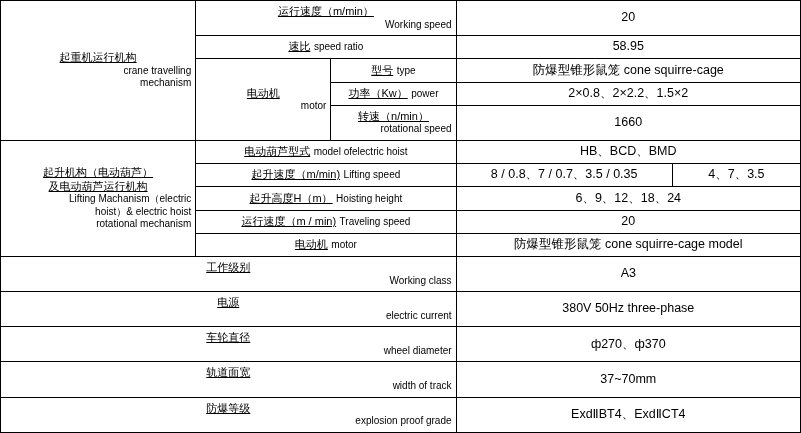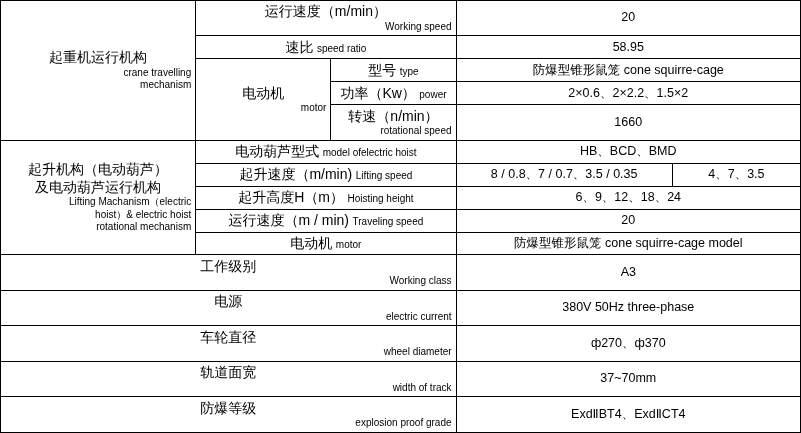--- a/index.html
+++ b/index.html
@@ -27,21 +27,22 @@
     font-size: 12.5px;
     line-height: 1.25;
     padding: 2px 4px;
   }
   .group-label {
     font-size: 12.5px;
     line-height: 1.3;
     margin-left: 19px;
   }
   .cn {
-    font-size: 14px;
+    font-size: 11px;
+    text-decoration: underline;
   }
   .en {
     font-size: 10px;
     text-align: right;
   }
   .val {
     font-size: 12.5px;
   }
   .cell-inner {
     display: block;
@@ -91,21 +92,21 @@
       <td colspan="2" class="val">
         <span>防爆型锥形鼠笼</span>
         <span>cone squirre-cage</span>
       </td>
     </tr>
     <tr>
       <td>
         <span class="cn">功率（Kw）</span>
         <span class="en">power</span>
       </td>
-      <td colspan="2" class="val">2×0.6、2×2.2、1.5×2</td>
+      <td colspan="2" class="val">2×0.8、2×2.2、1.5×2</td>
     </tr>
     <tr>
       <td>
         <span class="cn cell-inner">转速（n/min）</span>
         <span class="en cell-inner">rotational speed</span>
       </td>
       <td colspan="2" class="val">1660</td>
     </tr>
 
     <tr>

